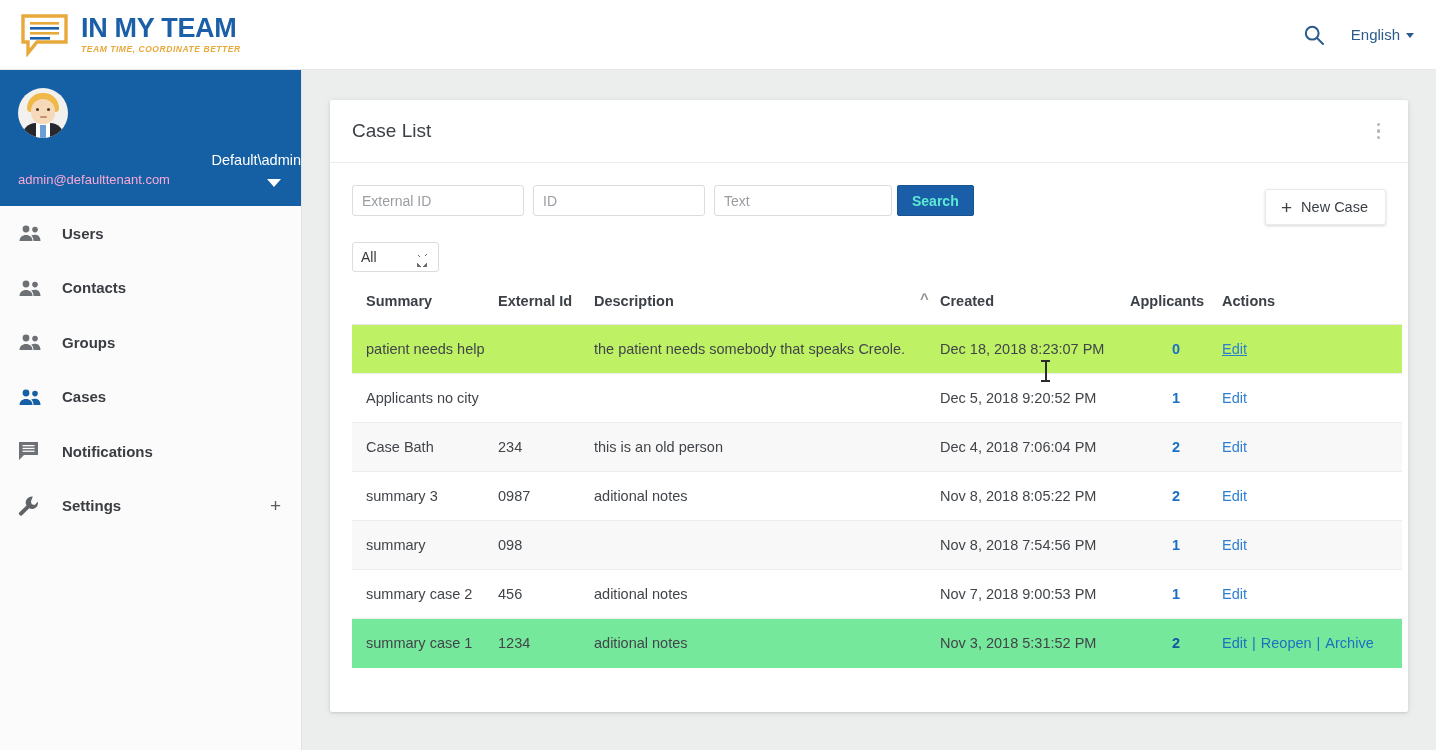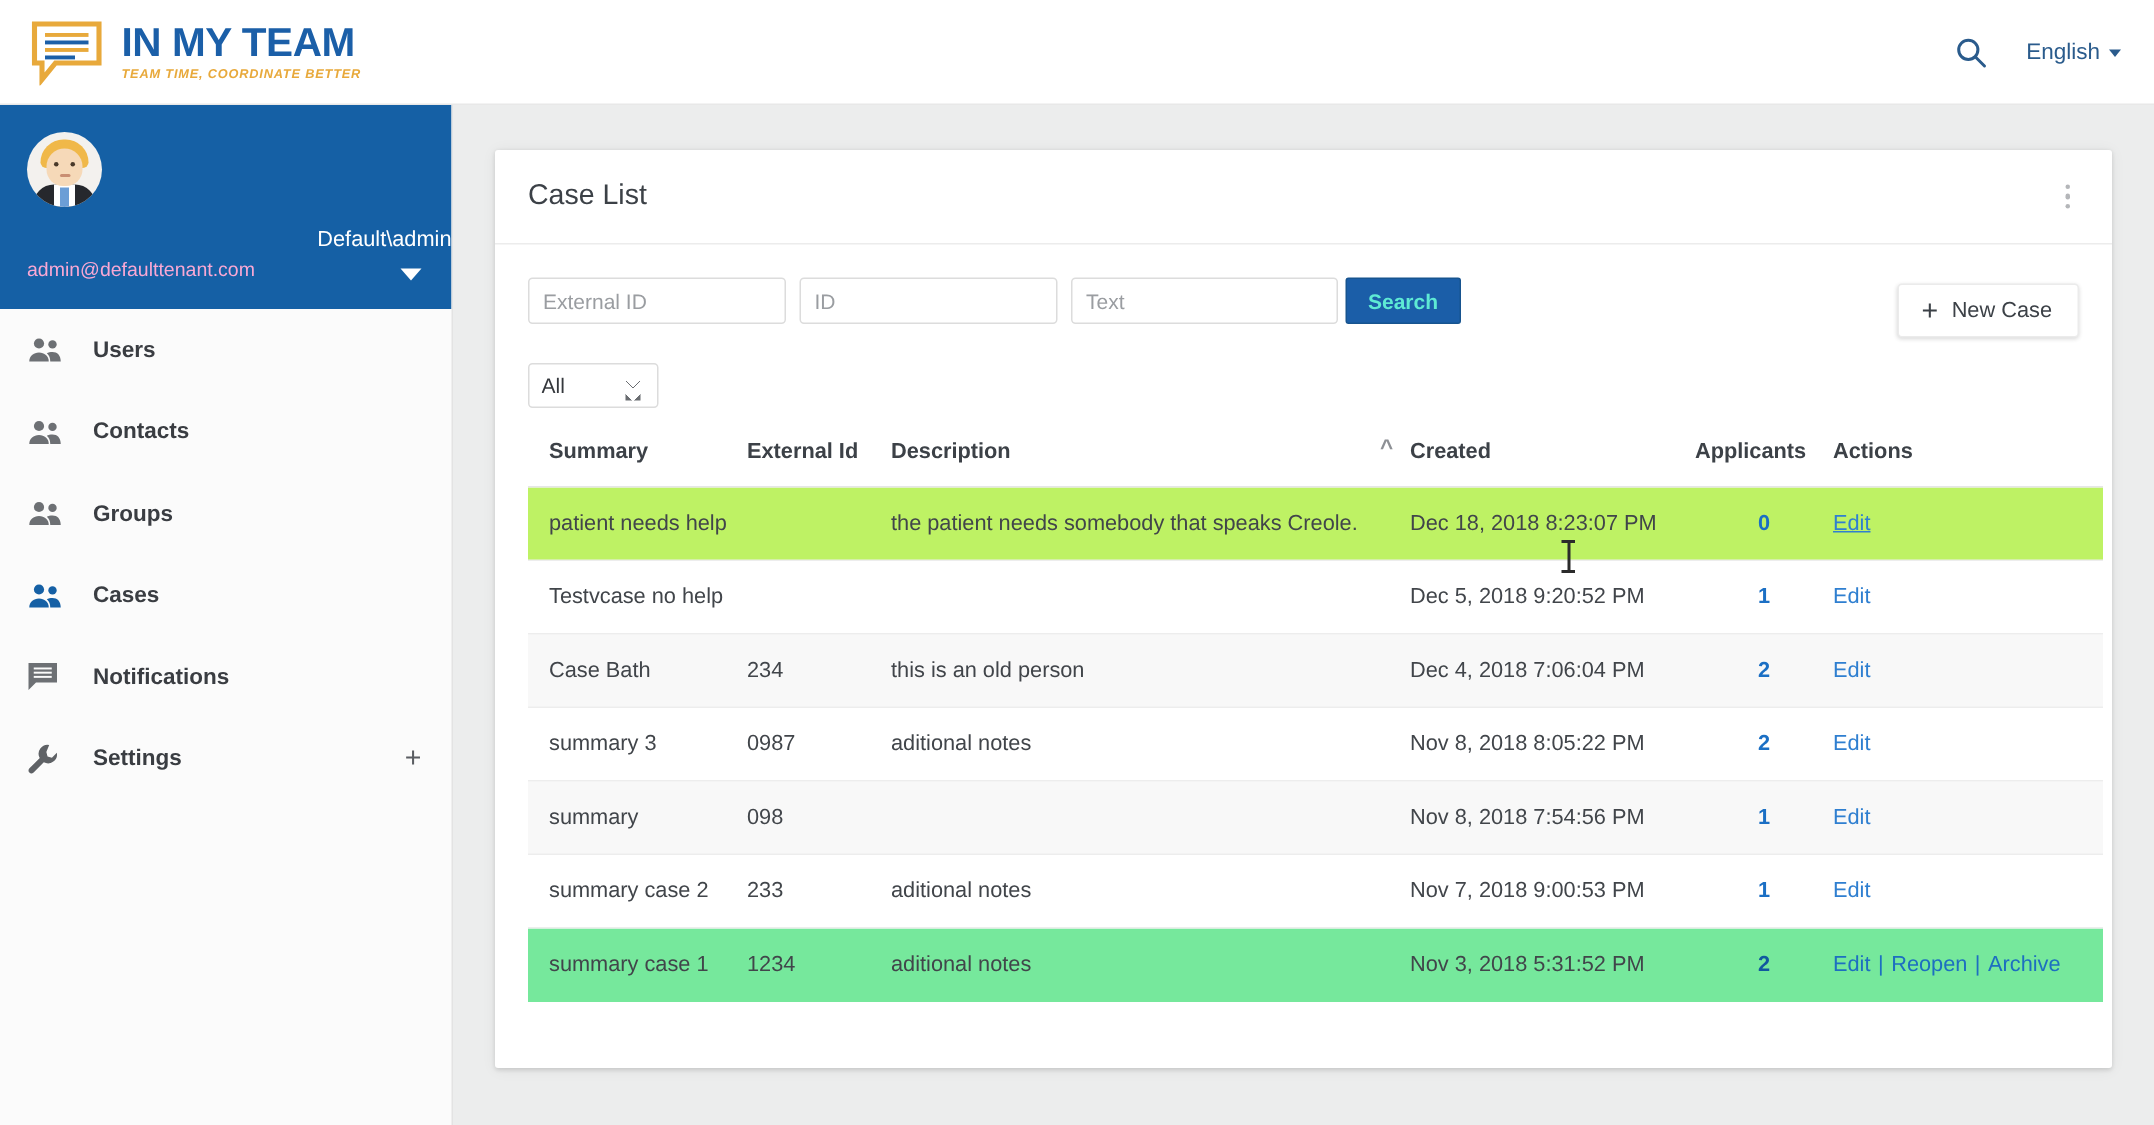--- a/index.html
+++ b/index.html
@@ -348,21 +348,21 @@
       <tbody>
         <tr class="row hovered">
           <td class="c-sum">patient needs help</td>
           <td class="c-ext"></td>
           <td class="c-desc">the patient needs somebody that speaks Creole.</td>
           <td class="c-cre">Dec 18, 2018 8:23:07 PM</td>
           <td class="c-app"><span class="appl">0</span></td>
           <td class="c-act"><span class="lnk u">Edit</span></td>
         </tr>
         <tr class="row">
-          <td class="c-sum">Testvcase no help</td>
+          <td class="c-sum">Applicants no city</td>
           <td class="c-ext"></td>
           <td class="c-desc"></td>
           <td class="c-cre">Dec 5, 2018 9:20:52 PM</td>
           <td class="c-app"><span class="appl">1</span></td>
           <td class="c-act"><span class="lnk">Edit</span></td>
         </tr>
         <tr class="row">
           <td class="c-sum">Case Bath</td>
           <td class="c-ext">234</td>
           <td class="c-desc">this is an old person</td>
@@ -381,21 +381,21 @@
         <tr class="row">
           <td class="c-sum">summary</td>
           <td class="c-ext">098</td>
           <td class="c-desc"></td>
           <td class="c-cre">Nov 8, 2018 7:54:56 PM</td>
           <td class="c-app"><span class="appl">1</span></td>
           <td class="c-act"><span class="lnk">Edit</span></td>
         </tr>
         <tr class="row">
           <td class="c-sum">summary case 2</td>
-          <td class="c-ext">233</td>
+          <td class="c-ext">456</td>
           <td class="c-desc">aditional notes</td>
           <td class="c-cre">Nov 7, 2018 9:00:53 PM</td>
           <td class="c-app"><span class="appl">1</span></td>
           <td class="c-act"><span class="lnk">Edit</span></td>
         </tr>
         <tr class="row hl">
           <td class="c-sum">summary case 1</td>
           <td class="c-ext">1234</td>
           <td class="c-desc">aditional notes</td>
           <td class="c-cre">Nov 3, 2018 5:31:52 PM</td>

